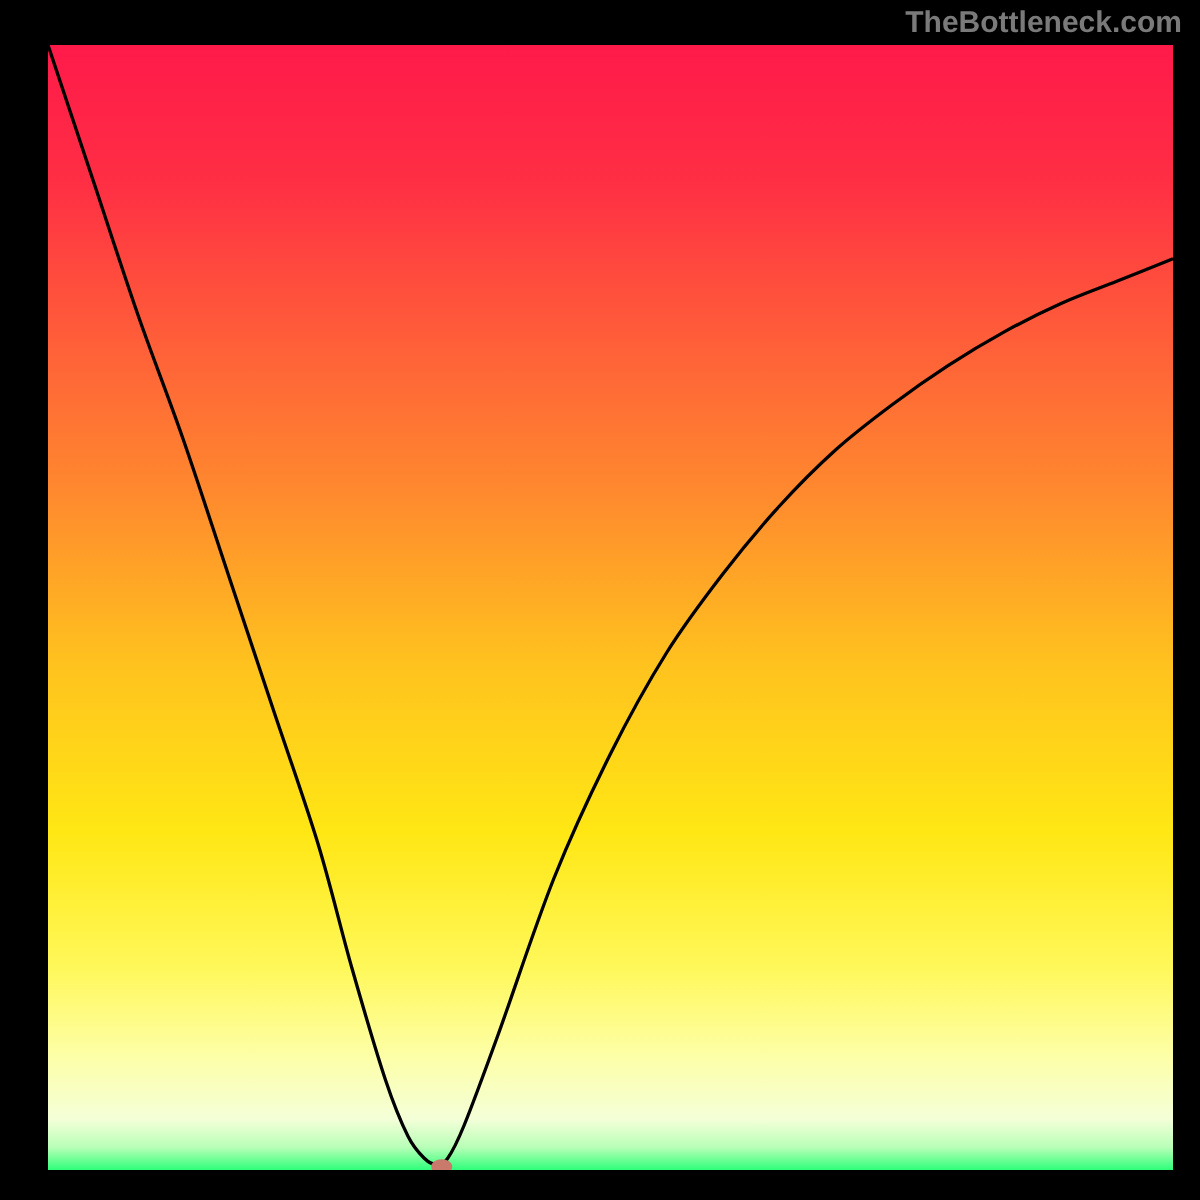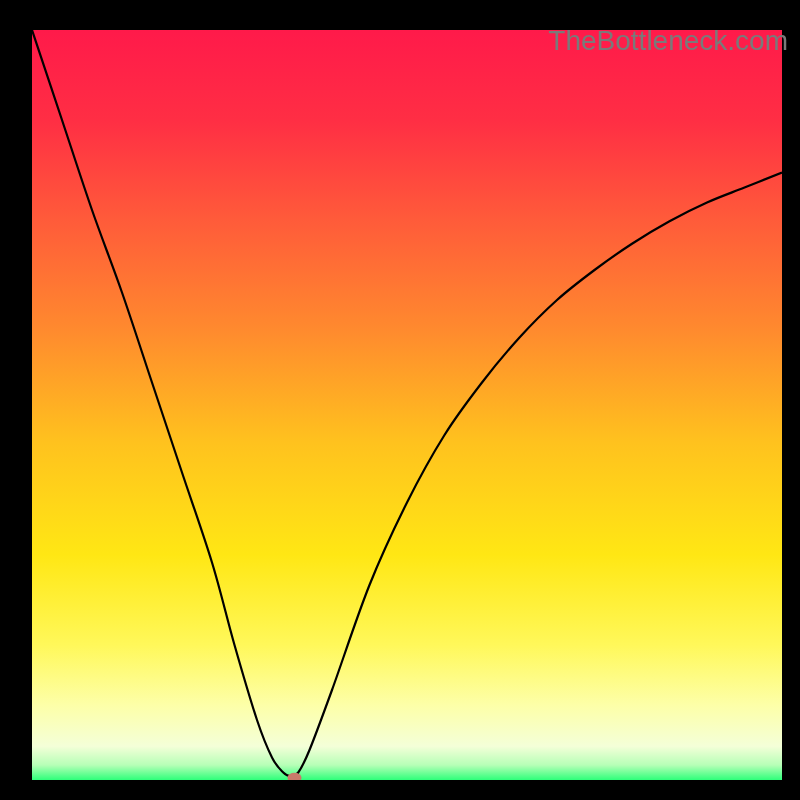--- a/index.html
+++ b/index.html
@@ -9,24 +9,23 @@
     height: 800px;
     background: #000;
     position: relative;
     font-family: Arial, sans-serif;
   }
   .watermark {
     position: absolute;
     top: 4px;
     right: 12px;
     color: #7a7a7a;
-    font-size: 28px;
-    font-weight: 400;
+    font-size: 20px;
+    font-weight: 700;
     z-index: 10;
-    margin-top: 21px;
   }
   .plot-container {
     position: absolute;
     left: 32px;
     top: 30px;
     width: 750px;
     height: 750px;
   }
   svg {
     display: block;

